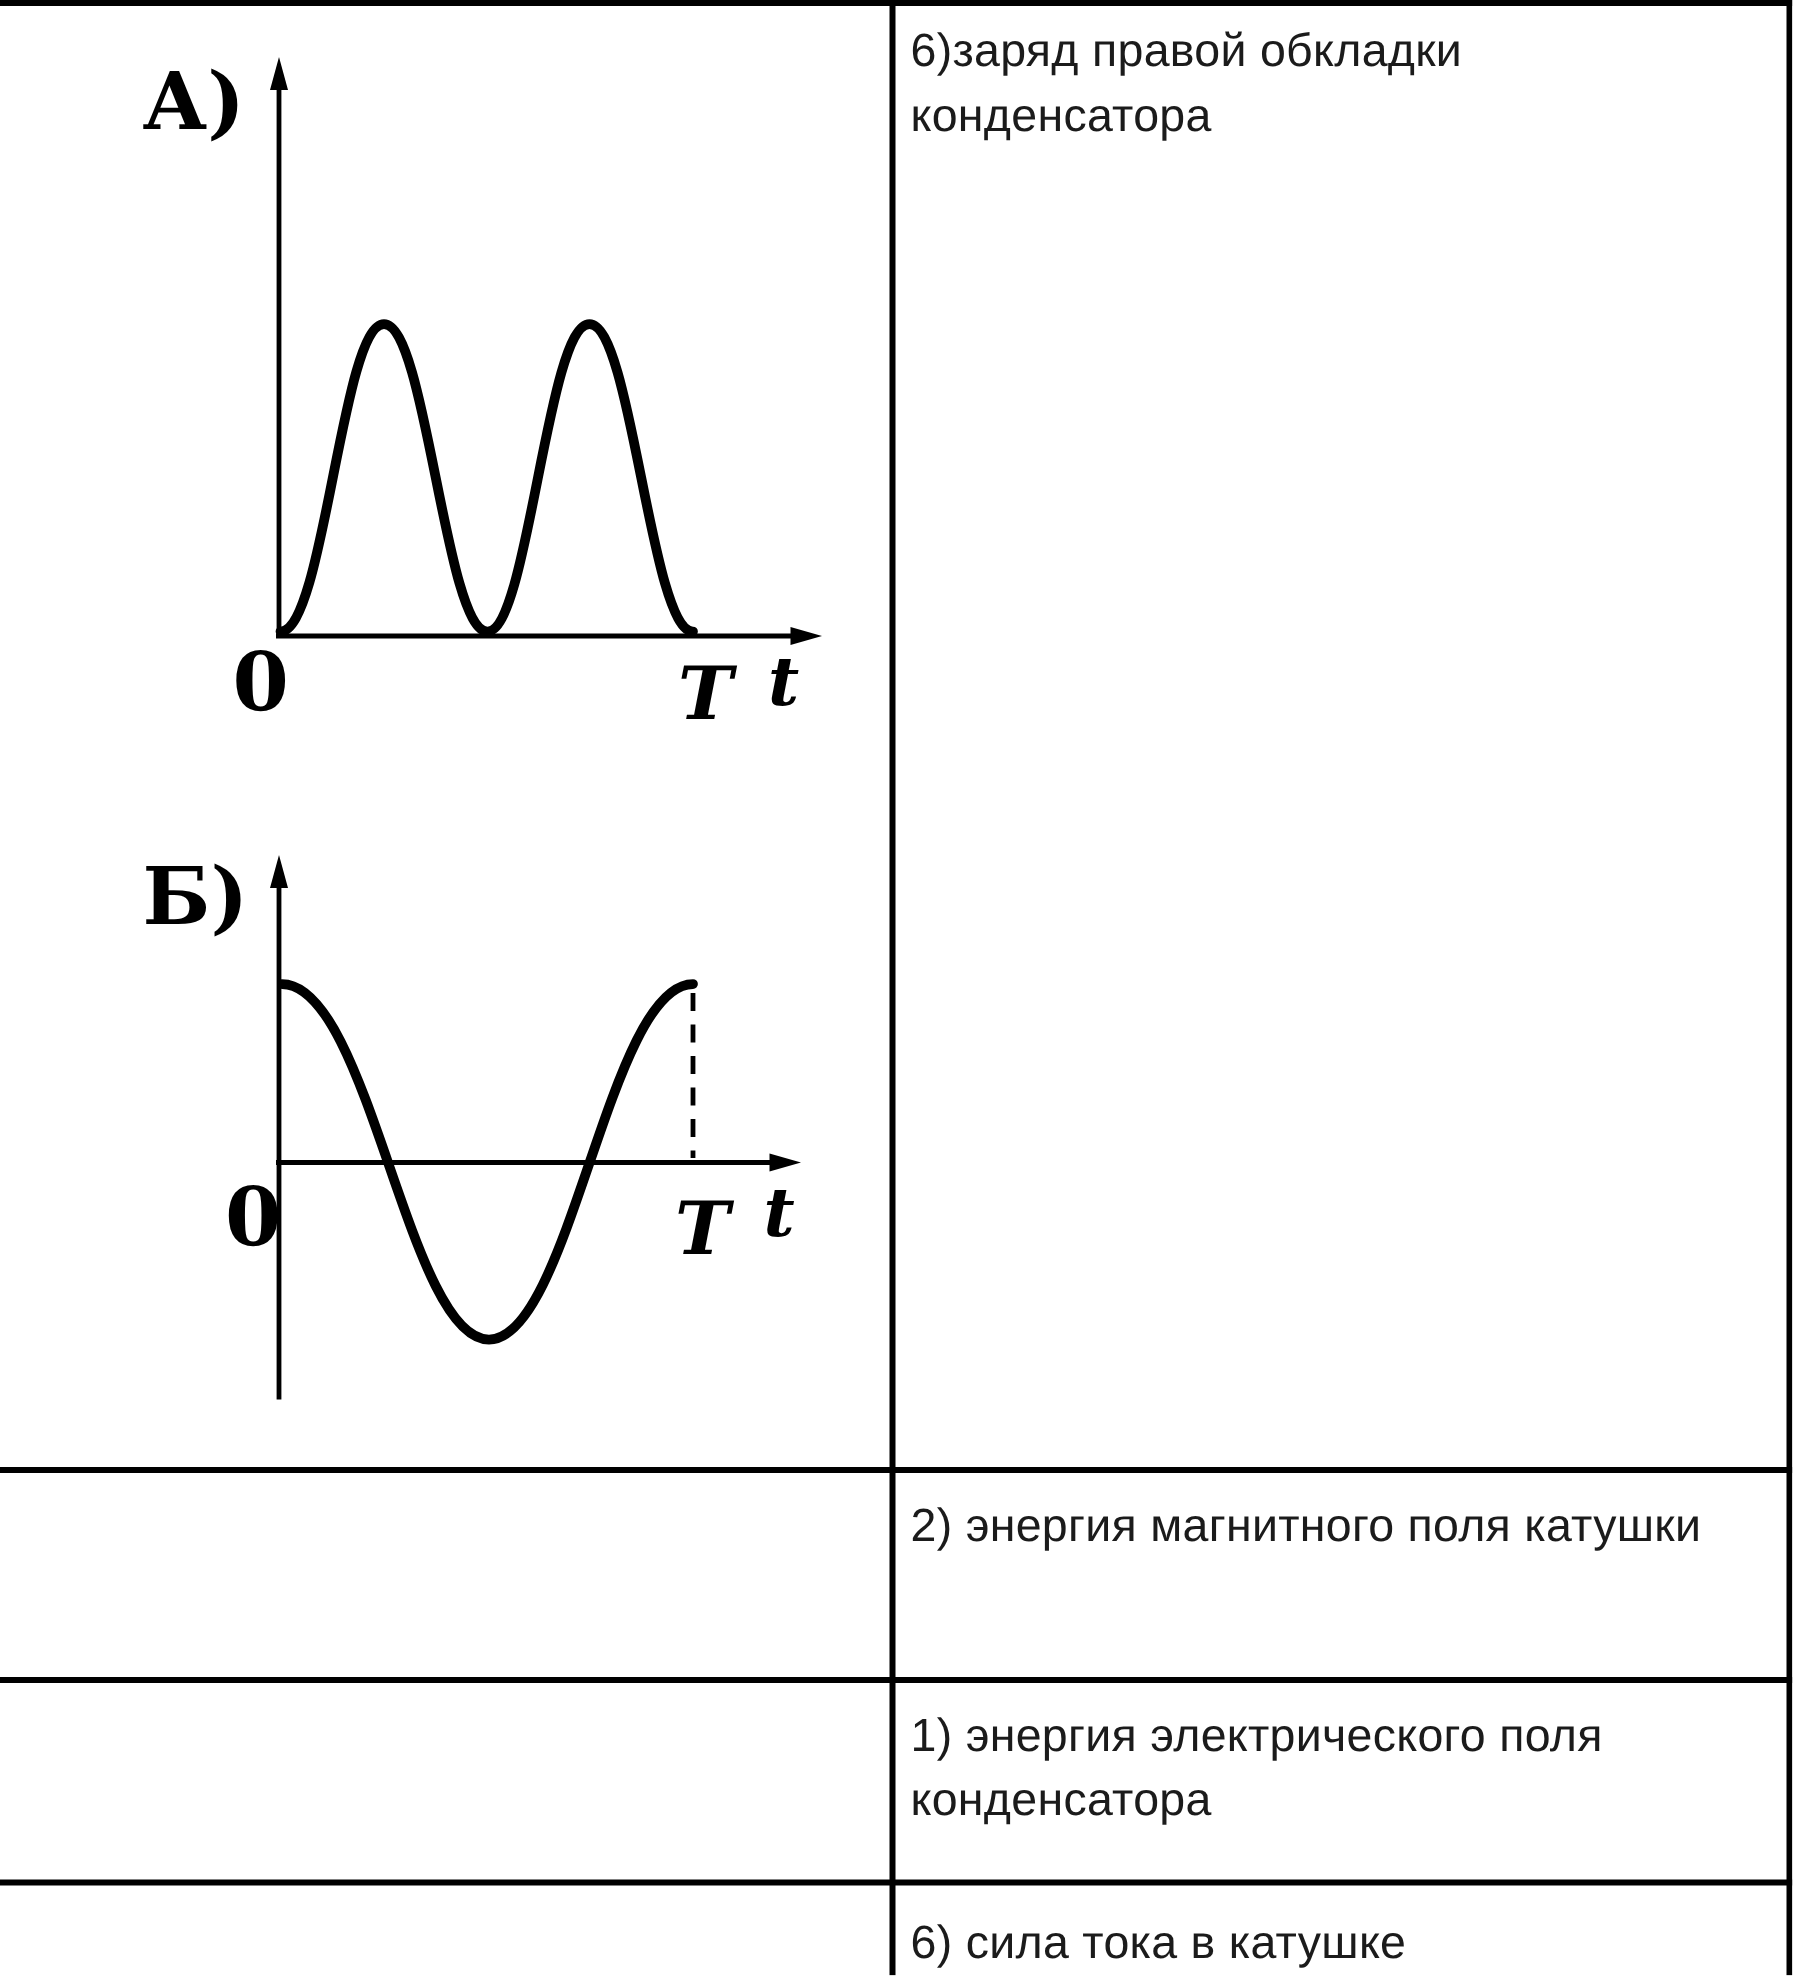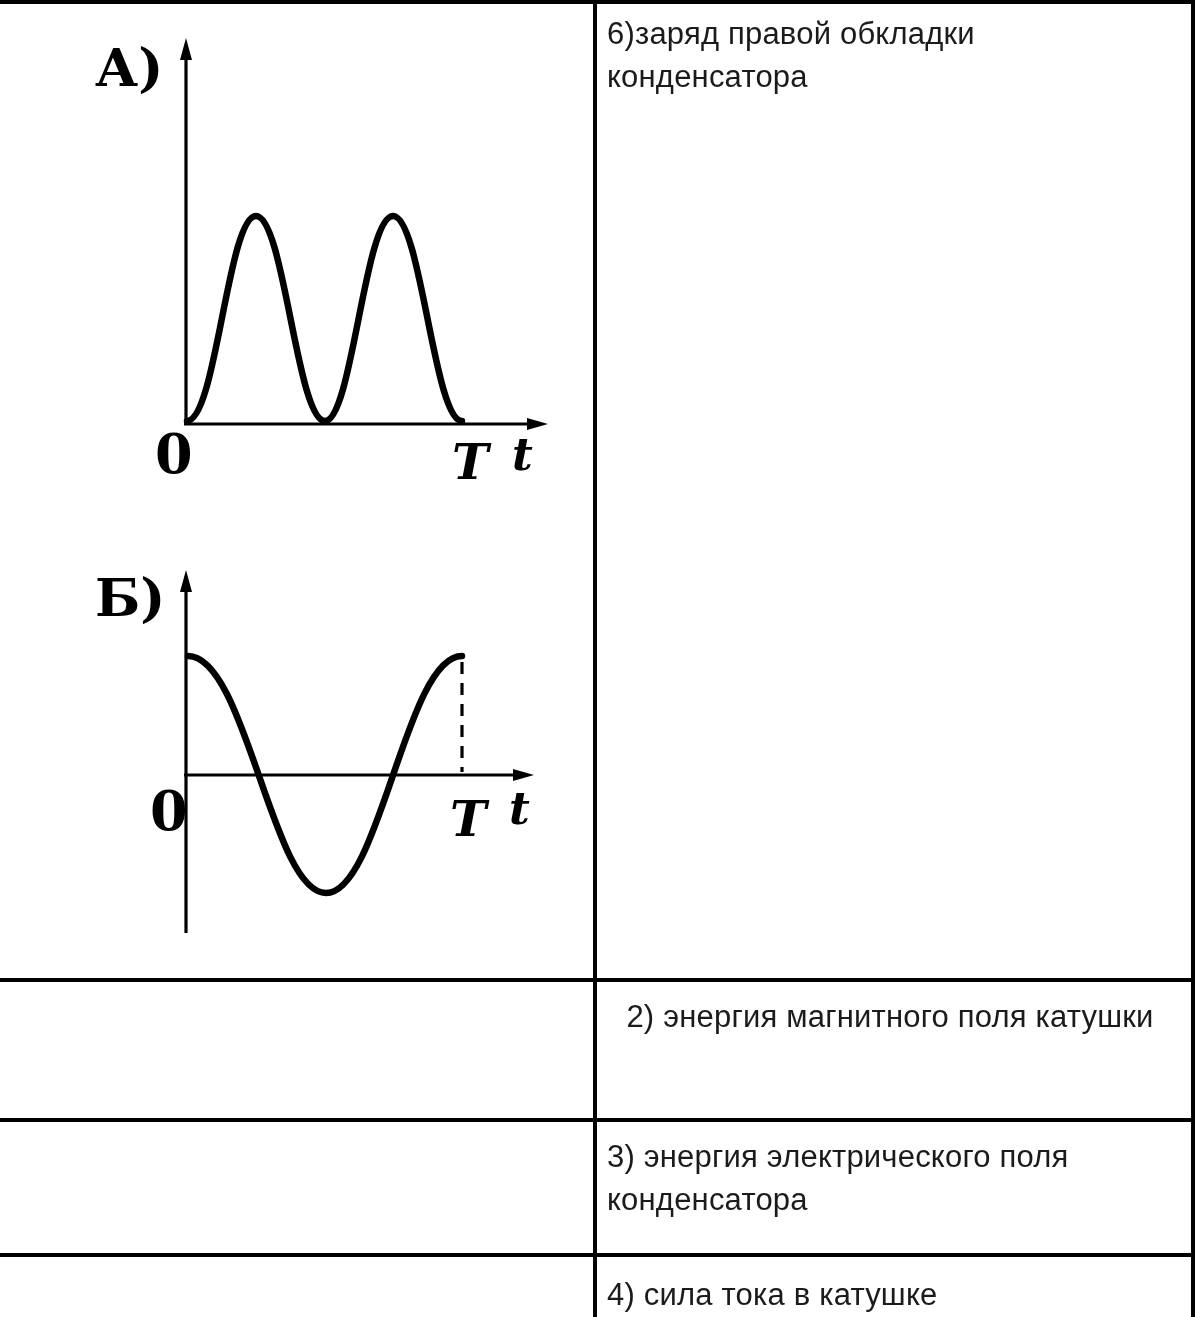--- a/index.html
+++ b/index.html
@@ -70,26 +70,26 @@
     <text x="150" y="290" class="gzero">0</text>
     <text x="450" y="296" class="gT">T</text>
     <text x="509" y="284" class="gt">t</text>
   </svg>
 
   <div class="option" style="top:12px;">
     <span class="ln">6)заряд правой обкладки</span>
     <span class="ln">конденсатора</span>
   </div>
 
-  <div class="option" style="top:995px;text-align:center;">
+  <div class="option" style="top:995px;">
     <span class="ln">2) энергия магнитного поля катушки</span>
   </div>
 
   <div class="option" style="top:1135px;">
-    <span class="ln">3) энергия электрического поля</span>
+    <span class="ln">1) энергия электрического поля</span>
     <span class="ln">конденсатора</span>
   </div>
 
   <div class="option" style="top:1273px;">
-    <span class="ln">4) сила тока в катушке</span>
+    <span class="ln">6) сила тока в катушке</span>
   </div>
 
 </div>
 
 </body></html>

